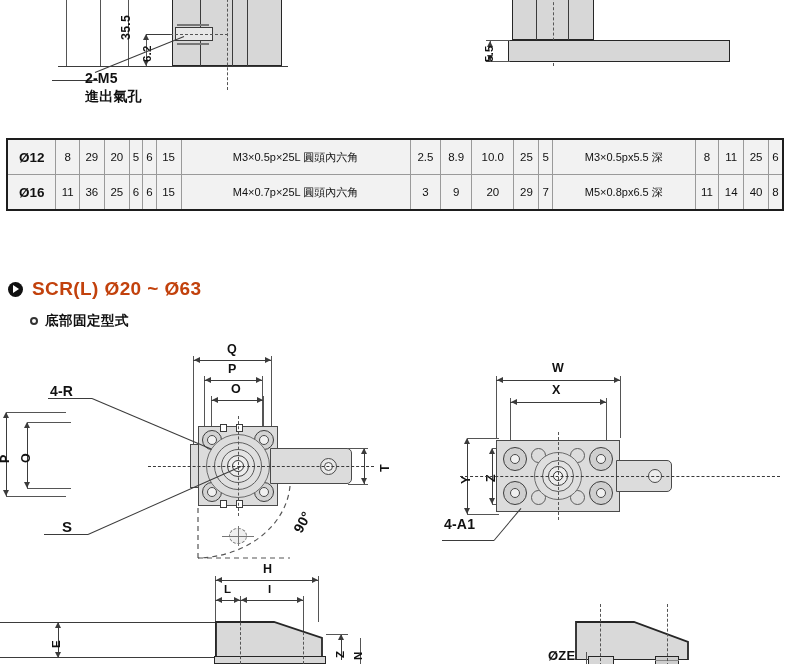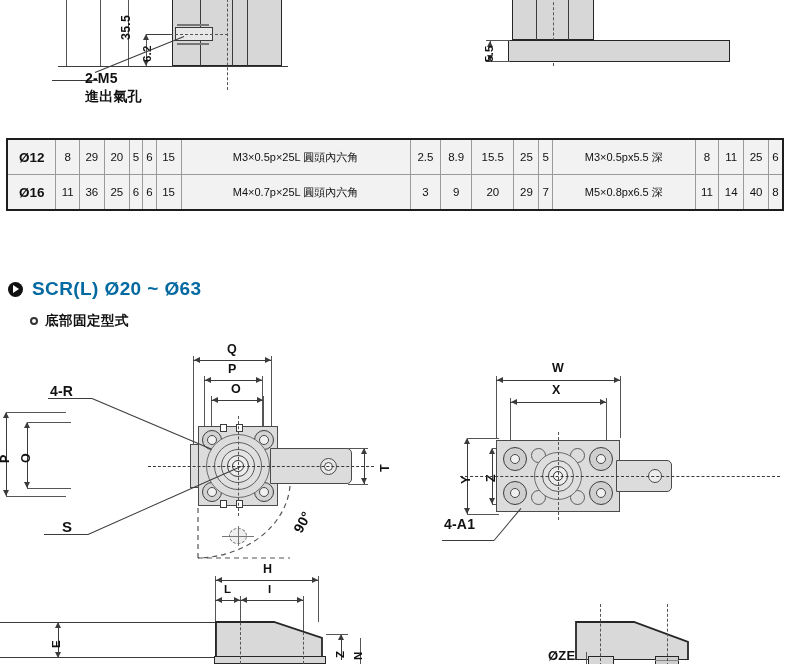--- a/index.html
+++ b/index.html
@@ -41,21 +41,21 @@
   #spec-table tr.hdr td{font-weight:700;font-size:13px;background:#f2f2f2;height:32px;}
   #spec-table td.firstcol{font-weight:700;font-size:13.5px;}
   #spec-table tr.hdr td.firstcol{letter-spacing:3px;}
   #spec-table td.wide{font-size:11px;}
 
   
   .sec-head{position:absolute;left:8px;top:278px;display:flex;align-items:center;gap:9px;}
   .tri-mark{width:15px;height:15px;border-radius:50%;background:#111;position:relative;}
   .tri-mark:after{content:"";position:absolute;left:5px;top:3.5px;width:0;height:0;
      border-top:4px solid transparent;border-bottom:4px solid transparent;border-left:6.5px solid #fff;}
-  .sec-title{font-size:19px;font-weight:700;letter-spacing:.4px;color:#0369a1;}
+  .sec-title{font-size:19px;font-weight:700;letter-spacing:.4px;color:#c2410c;}
   .sub-head{position:absolute;left:30px;top:312px;display:flex;align-items:center;gap:7px;}
   .dot-mark{width:8px;height:8px;border-radius:50%;border:2px solid #333;background:#fff;box-sizing:border-box;}
   .sub-title{font-size:13.5px;font-weight:700;color:#111;letter-spacing:.5px;}
 
   
   .badge{position:absolute;left:594px;top:274px;display:flex;align-items:center;gap:8px;}
   .badge-icon{position:relative;width:60px;height:46px;}
   .badge-txt{font-size:15px;font-weight:700;letter-spacing:.3px;display:flex;align-items:center;gap:5px;}
   .code-box{display:inline-block;width:24px;height:11px;border:1.8px solid #1b1b1b;background:#fff;}
 </style>
@@ -114,21 +114,21 @@
     <td class="firstcol">Ø12</td>
     <td>8</td>
     <td>29</td>
     <td>20</td>
     <td>5</td>
     <td>6</td>
     <td>15</td>
     <td class="wide">M3×0.5p×25L 圓頭內六角</td>
     <td>2.5</td>
     <td>8.9</td>
-    <td>15.5</td>
+    <td>10.0</td>
     <td>25</td>
     <td>5</td>
     <td class="wide">M3×0.5px5.5 深</td>
     <td>8</td>
     <td>11</td>
     <td>25</td>
     <td>6</td>
   </tr>
   <tr>
     <td class="firstcol">Ø16</td>

